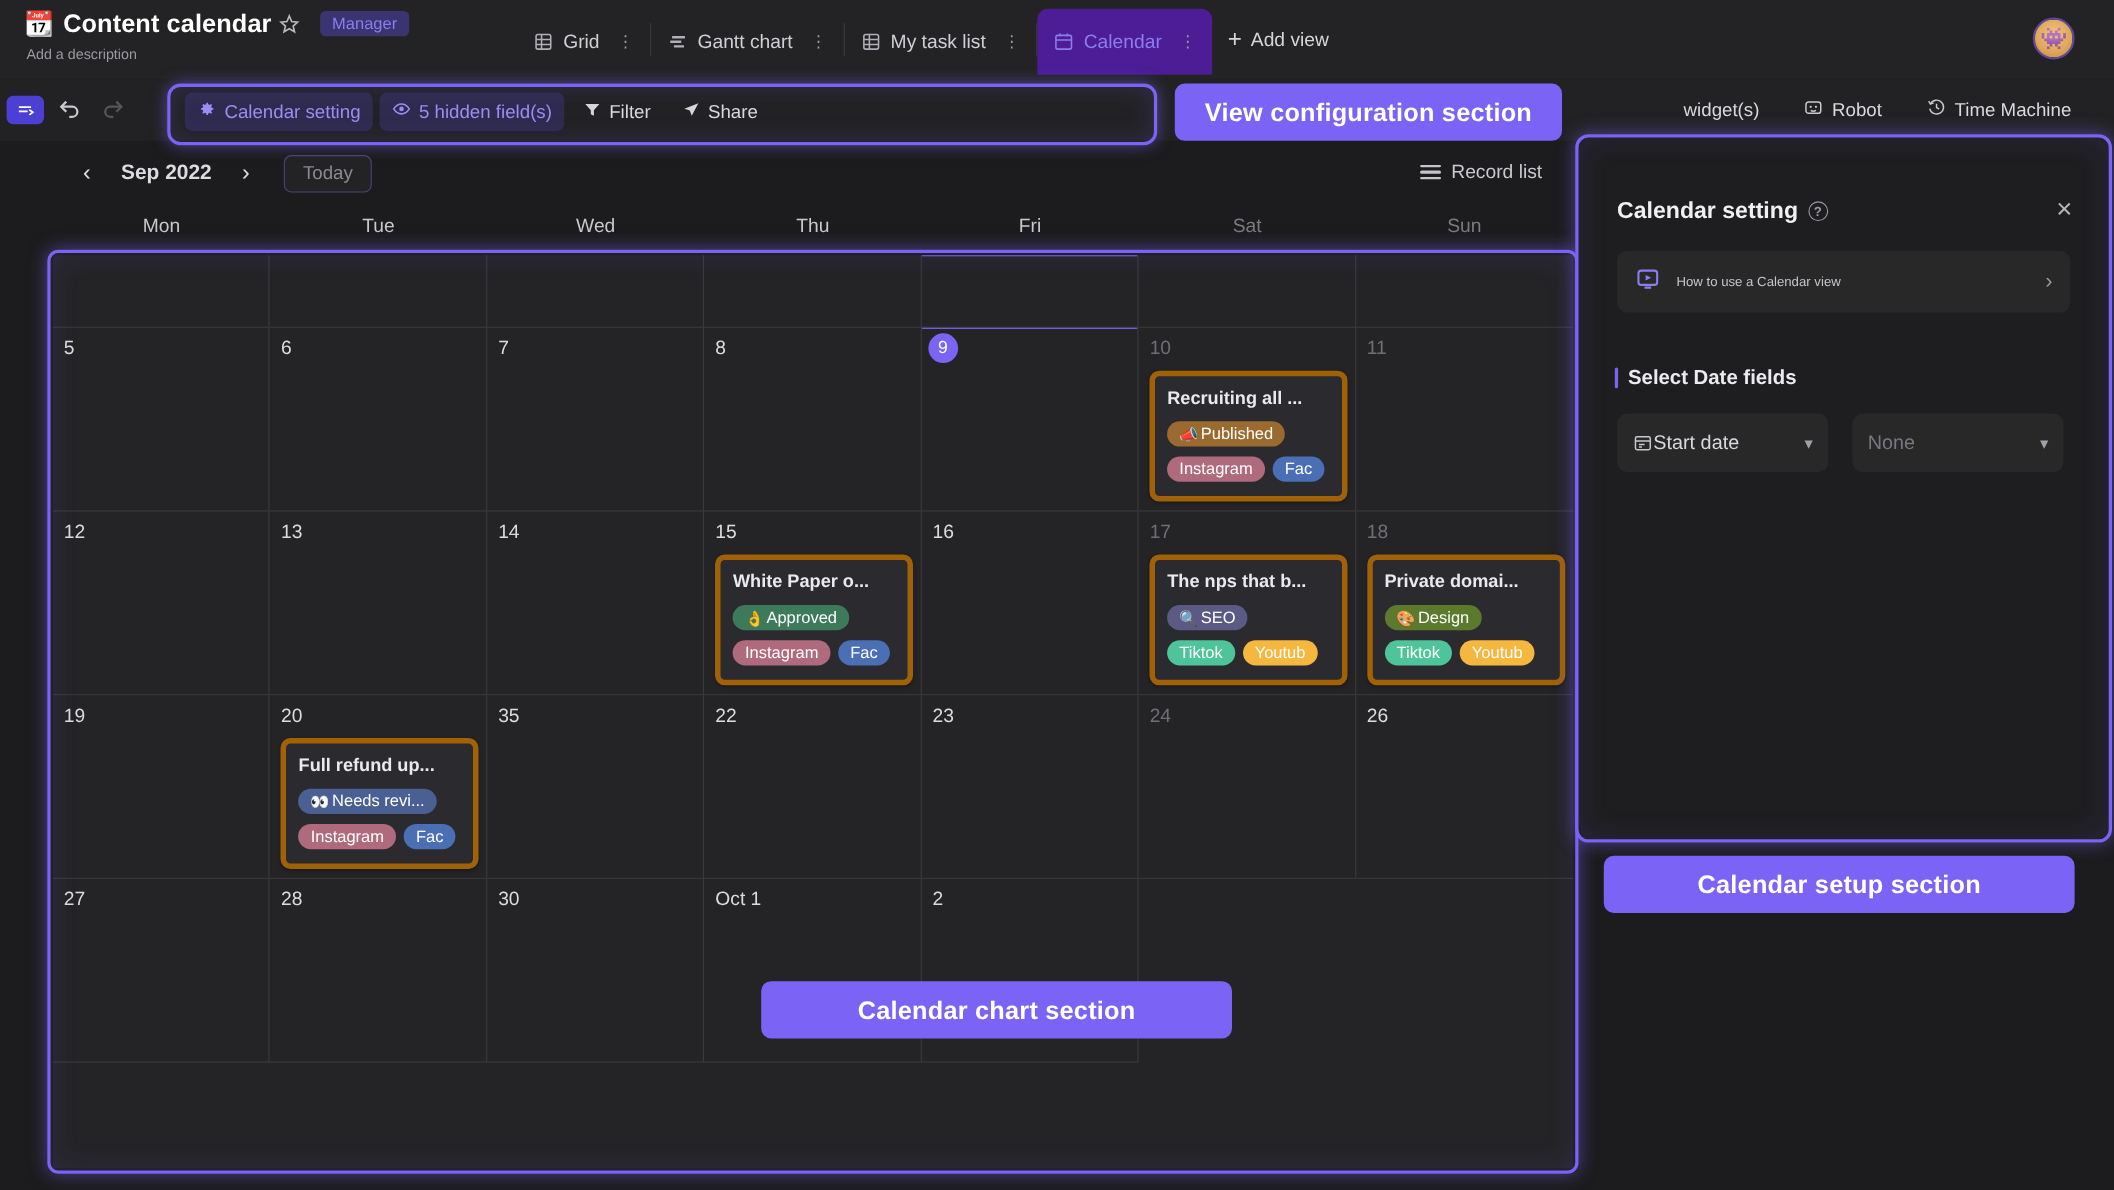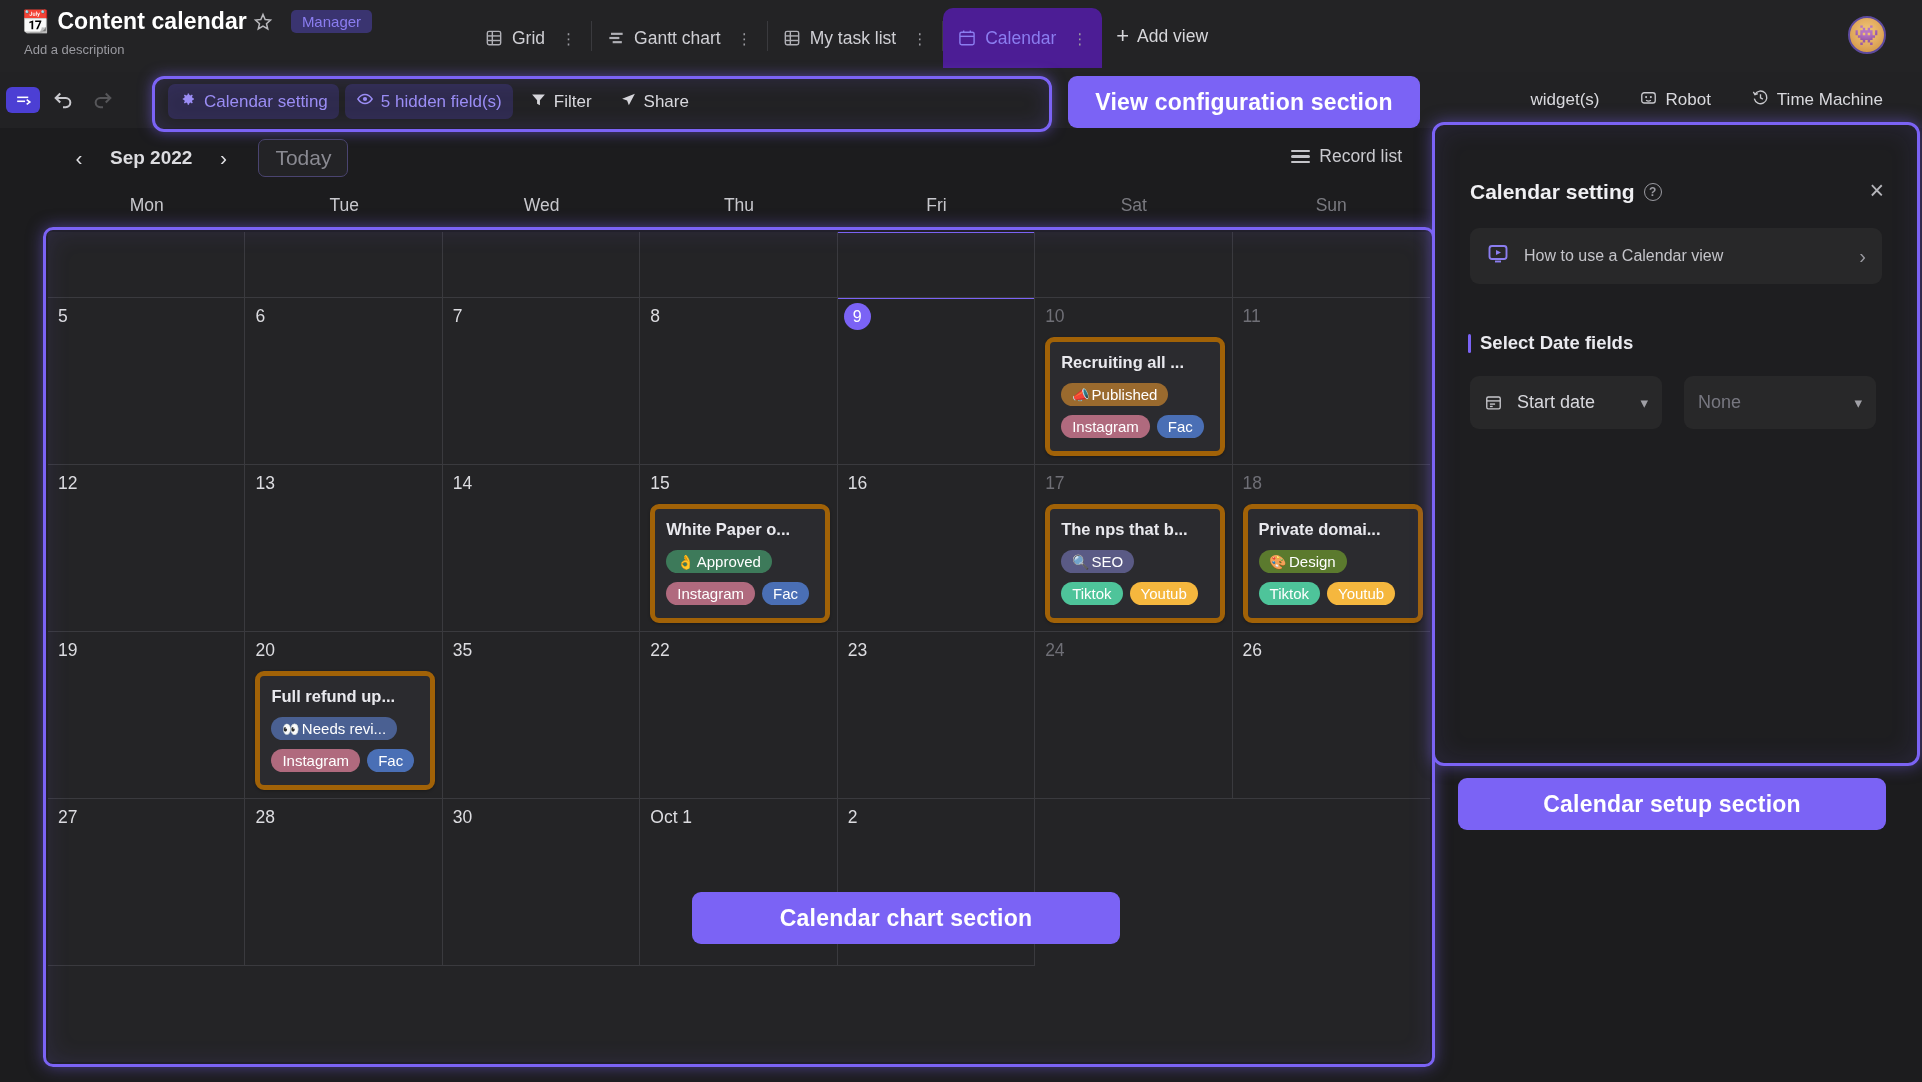--- a/index.html
+++ b/index.html
@@ -70,21 +70,21 @@
     font-size: 23px; letter-spacing: .2px;
   }
   .pill-viewconf { left: 1068px; top: 76px; width: 352px; height: 52px; }
   .pill-setup { left: 1458px; top: 778px; width: 428px; height: 52px; }
   .pill-chart { left: 692px; top: 892px; width: 428px; height: 52px; }
 
   
   .cal-header { position: absolute; left: 0; top: 128px; width: 1440px; height: 60px; display: flex; align-items: center; }
   .nav-arrow { width: 34px; height: 34px; display: flex; align-items: center; justify-content: center; color: #e0e0e4; font-size: 21px; }
   .month-label { font-size: 19px; font-weight: bold; color: #dcdce0; padding: 0 14px; }
-  .today-btn { margin-left: 18px; border: 1px solid #4a4470; color: #8a8a92; font-size: 21px; border-radius: 7px; padding: 6px 16px; background: #232326; }
+  .today-btn { margin-left: 18px; border: 1px solid #4a4470; color: #8a8a92; font-size: 17px; border-radius: 7px; padding: 6px 16px; background: #232326; }
   .record-list { position: absolute; right: 38px; top: 18px; display: flex; align-items: center; gap: 9px; font-size: 17.5px; color: #c9c9ce; }
   .hamburger { display: inline-flex; flex-direction: column; gap: 3px; }
   .hamburger i { display: block; width: 19px; height: 2.5px; background: #c4c4c9; border-radius: 2px; }
 
   
   .weekdays { position: absolute; left: 48px; top: 195px; width: 1382px; display: flex; }
   .weekday { flex: 1; text-align: center; font-size: 17.5px; color: #c8c8cd; }
   .weekday.dim { color: #7a7a80; }
 
   
@@ -123,26 +123,26 @@
     border: 3px solid #7b63f5; border-radius: 12px; pointer-events: none;
     box-shadow: 0 0 16px rgba(123,99,245,.5), inset 0 0 28px rgba(123,99,245,.12);
   }
   .panel-title { position: absolute; left: 36px; top: 56px; font-size: 21px; font-weight: bold; color: #f0f0f3; display: flex; align-items: center; gap: 9px; }
   .help-circle { width: 18px; height: 18px; border: 1.6px solid #9a9aa0; border-radius: 50%; display: inline-flex; align-items: center; justify-content: center; font-size: 12px; color: #9a9aa0; }
   .panel-close { position: absolute; right: 34px; top: 54px; font-size: 25px; color: #b5b5ba; line-height: 1; }
   .howto {
     position: absolute; left: 36px; top: 104px; width: 412px; height: 56px; background: #282829;
     border-radius: 9px; display: flex; align-items: center; padding: 0 16px; gap: 14px;
   }
-  .howto-label { font-size: 16px; color: #c4c4c9; flex: 1; }
+  .howto-label { font-size: 12px; color: #c4c4c9; flex: 1; }
   .chev-right { color: #9a9aa0; font-size: 20px; }
   .section-label { position: absolute; left: 34px; top: 208px; font-size: 18.5px; font-weight: bold; color: #eaeaef; display: flex; align-items: center; gap: 9px; }
   .section-bar { width: 3px; height: 19px; background: #7b63f5; border-radius: 2px; display: inline-block; }
   .date-fields { position: absolute; left: 36px; top: 252px; display: flex; gap: 22px; }
-  .df-select { width: 192px; height: 53px; background: #282829; border-radius: 9px; display: flex; align-items: center; padding: 0 14px; gap: 14px; font-size: 18px; color: #d8d8dd; text-align: right; }
+  .df-select { width: 192px; height: 53px; background: #282829; border-radius: 9px; display: flex; align-items: center; padding: 0 14px; gap: 0; font-size: 18px; color: #d8d8dd; text-align: right; }
   .df-select.empty { color: #777780; }
   .chev-down { margin-left: auto; color: #a0a0a6; font-size: 15px; }
   .cal-small { width: 19px; height: 19px; stroke: #c8c8cd; fill: none; stroke-width: 1.7; }
 </style>
 </head>
 <body>
 
 <div id="app">
 
   <div class="titlebar">

